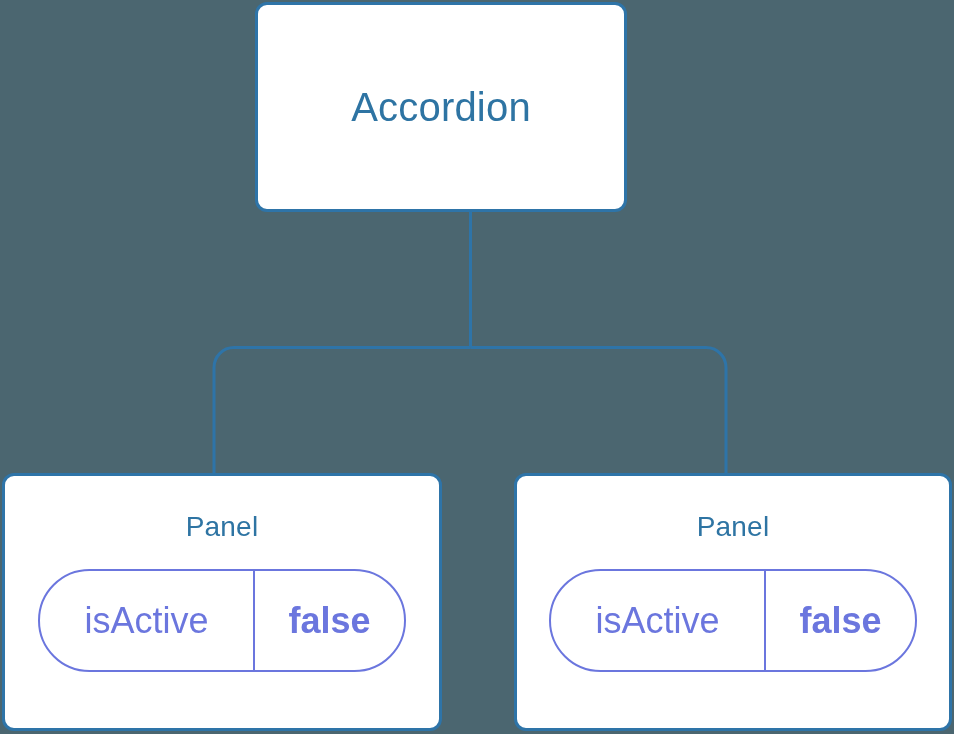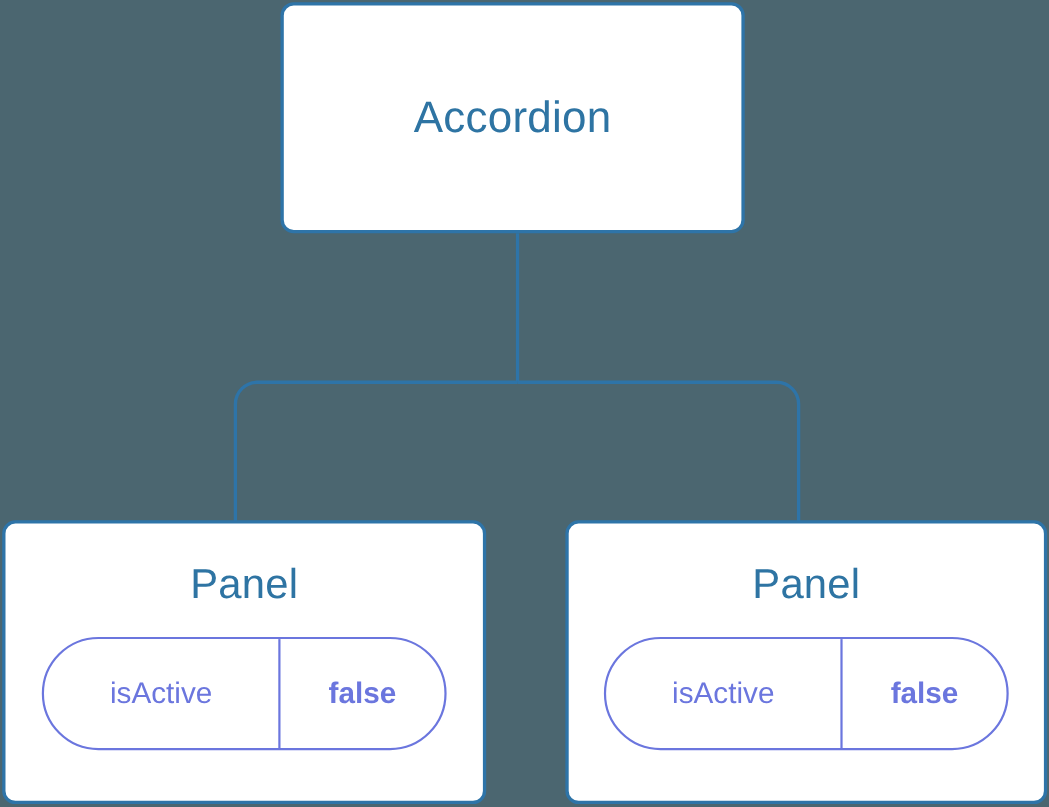--- a/index.html
+++ b/index.html
@@ -38,21 +38,21 @@
     background: #ffffff;
     border: 3px solid #2e74a8;
     border-radius: 12px;
     display: flex;
     flex-direction: column;
     align-items: center;
   }
   .node-root {
     left: 255px;
     top: 2px;
-    width: 422px;
+    width: 372px;
     height: 210px;
     justify-content: center;
   }
   .node-child {
     top: 473px;
     height: 258px;
     justify-content: flex-start;
     padding-top: 37px;
   }
   .node-child-left {
@@ -69,21 +69,21 @@
     font-weight: 400;
     letter-spacing: 0.2px;
     line-height: 1;
     text-align: center;
     white-space: nowrap;
   }
   .node-root .node-title {
     font-size: 40px;
   }
   .node-child .node-title {
-    font-size: 38px;
+    font-size: 28px;
   }
 
   
   .prop-pill {
     margin-top: 28px;
     box-sizing: border-box;
     width: 368px;
     height: 103px;
     border: 2px solid #6b76de;
     border-radius: 52px;
@@ -91,21 +91,21 @@
     align-items: stretch;
     background: transparent;
     overflow: hidden;
   }
   .prop-key,
   .prop-value {
     display: flex;
     align-items: center;
     justify-content: center;
     color: #6b76de;
-    font-size: 27px;
+    font-size: 36px;
     line-height: 1;
     white-space: nowrap;
   }
   .prop-key {
     flex: 0 0 213px;
     border-right: 2px solid #6b76de;
   }
   .prop-value {
     flex: 1 1 auto;
     font-weight: bold;

